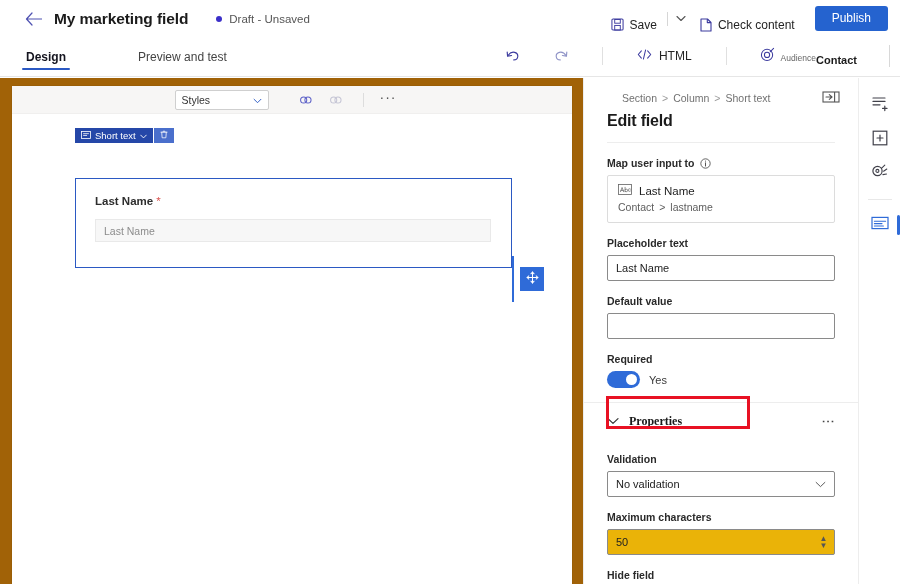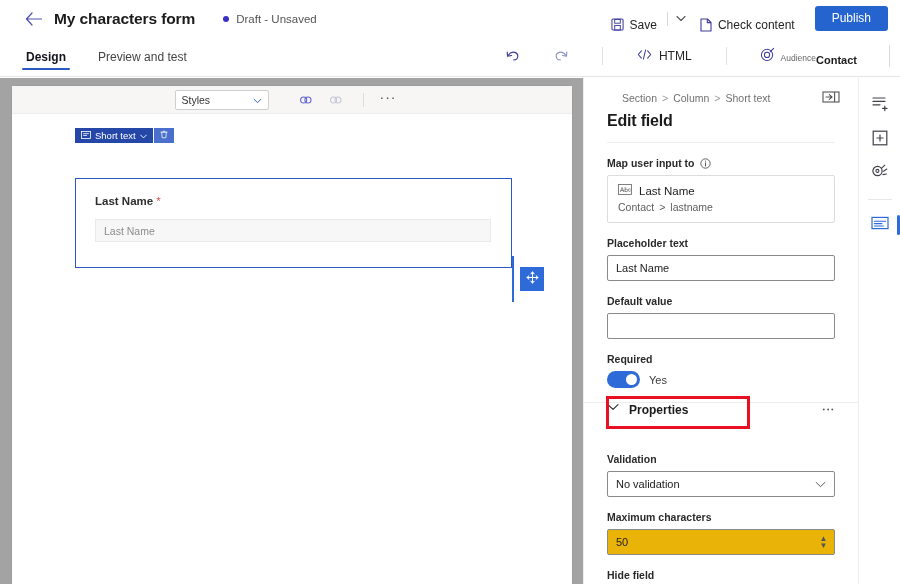--- a/index.html
+++ b/index.html
@@ -57,21 +57,21 @@
     border-radius: 3px; margin-left: 12px; cursor: pointer;
     font-family: inherit; border: none;
   }
 
   
   .subbar {
     position: absolute; left: 0; top: 37px; width: 900px; height: 40px;
     background: #ffffff; border-bottom: 1px solid #e6e6e6;
     display: flex; align-items: center;
   }
-  .tabs { display: flex; align-items: flex-start; margin-left: 22px; height: 100%; }
+  .tabs { display: flex; align-items: flex-start; margin-left: 22px; height: 100%; gap: 40px; }
   .tab {
     font-size: 12px; color: #444; height: 100%;
     display: flex; align-items: center; padding: 0 4px;
     margin-right: 24px; cursor: pointer; position: relative;
   }
   .tab.active { color: #14141f; font-weight: bold; }
   .tab.active::after {
     content: ""; position: absolute; left: 0; right: 0; bottom: 6px;
     height: 2px; background: #2b59c3; border-radius: 2px;
   }
@@ -95,21 +95,21 @@
     padding: 3px 6px; cursor: pointer; border-radius: 4px;
   }
   .audience-labels { display: flex; flex-direction: row; line-height: 1.15; margin-top: 8px; }
   .aud-top { font-size: 8.5px; color: #666; }
   .aud-bot { font-size: 11px; color: #1b1b1b; font-weight: bold; }
   .aud-bar { width: 1px; height: 22px; background: #d8d8d8; margin-left: 6px; }
 
   
   .canvas {
     position: absolute; left: 0; top: 78px; width: 583px; height: 506px;
-    background: #a3a3a3;
+    background: #a16207;
   }
   .canvas-card {
     position: absolute; left: 12px; top: 8px; width: 560px; height: 498px;
     background: #ffffff; border-radius: 3px 3px 0 0;
     box-shadow: 0 0 0 1px rgba(0,0,0,0.04);
   }
   .canvas-toolbar {
     height: 28px; background: #f7f6f5; border-bottom: 1px solid #f0efee;
     display: flex; align-items: center; justify-content: center;
     position: relative;
@@ -230,22 +230,22 @@
   .toggle.on { background: #2f6bd8; }
   .toggle .knob {
     position: absolute; top: 3px; width: 11px; height: 11px;
     border-radius: 50%;
   }
   .toggle.on .knob { right: 3px; background: #ffffff; }
   .toggle-val { font-size: 11px; color: #3a3a3a; }
 
   .section-sep { height: 1px; background: #ededed; margin-top: 14px; }
   .section-header {
-    display: flex; align-items: flex-start; height: 36px;
-    padding: 0 23px; position: relative; cursor: pointer;
+    display: flex; align-items: center; height: 36px;
+    padding: 0 23px; position: relative; cursor: pointer; font-family: Liberation Serif, serif;
   }
   .chev { color: #333; display: flex; align-items: center; margin-right: 10px; }
   .section-title { font-size: 12px; font-weight: bold; color: #1b1b1b; }
   .kebab {
     margin-left: auto; color: #444; font-size: 13px; line-height: 1;
     cursor: pointer; letter-spacing: 0; writing-mode: vertical-rl;
   }
   .highlight-box {
     position: absolute; left: 606px; top: 396px; width: 144px; height: 33px;
     border: 3px solid #e81123; pointer-events: none; z-index: 40;
@@ -298,21 +298,21 @@
 <body>
 
 <div id="app">
 
   <div class="topbar">
     <div class="back-btn">
       <svg width="17" height="14" viewBox="0 0 17 14" fill="none">
         <path d="M7 1L1.5 7L7 13M1.5 7H16.5" stroke="#4f52b2" stroke-width="1.2" stroke-linecap="round" stroke-linejoin="round"></path>
       </svg>
     </div>
-    <div class="form-title">My characters form</div>
+    <div class="form-title">My marketing field</div>
     <div class="status-wrap">
       <div class="status-dot"></div>
       <div class="status-text">Draft - Unsaved</div>
     </div>
 
     <div class="topbar-right">
       <div class="cmd">
         <span class="ico">
           <svg width="13" height="13" viewBox="0 0 14 14" fill="none">
             <rect x="1" y="1" width="12" height="12" rx="1.2" stroke="#3b3a9e" stroke-width="1.1"></rect>

